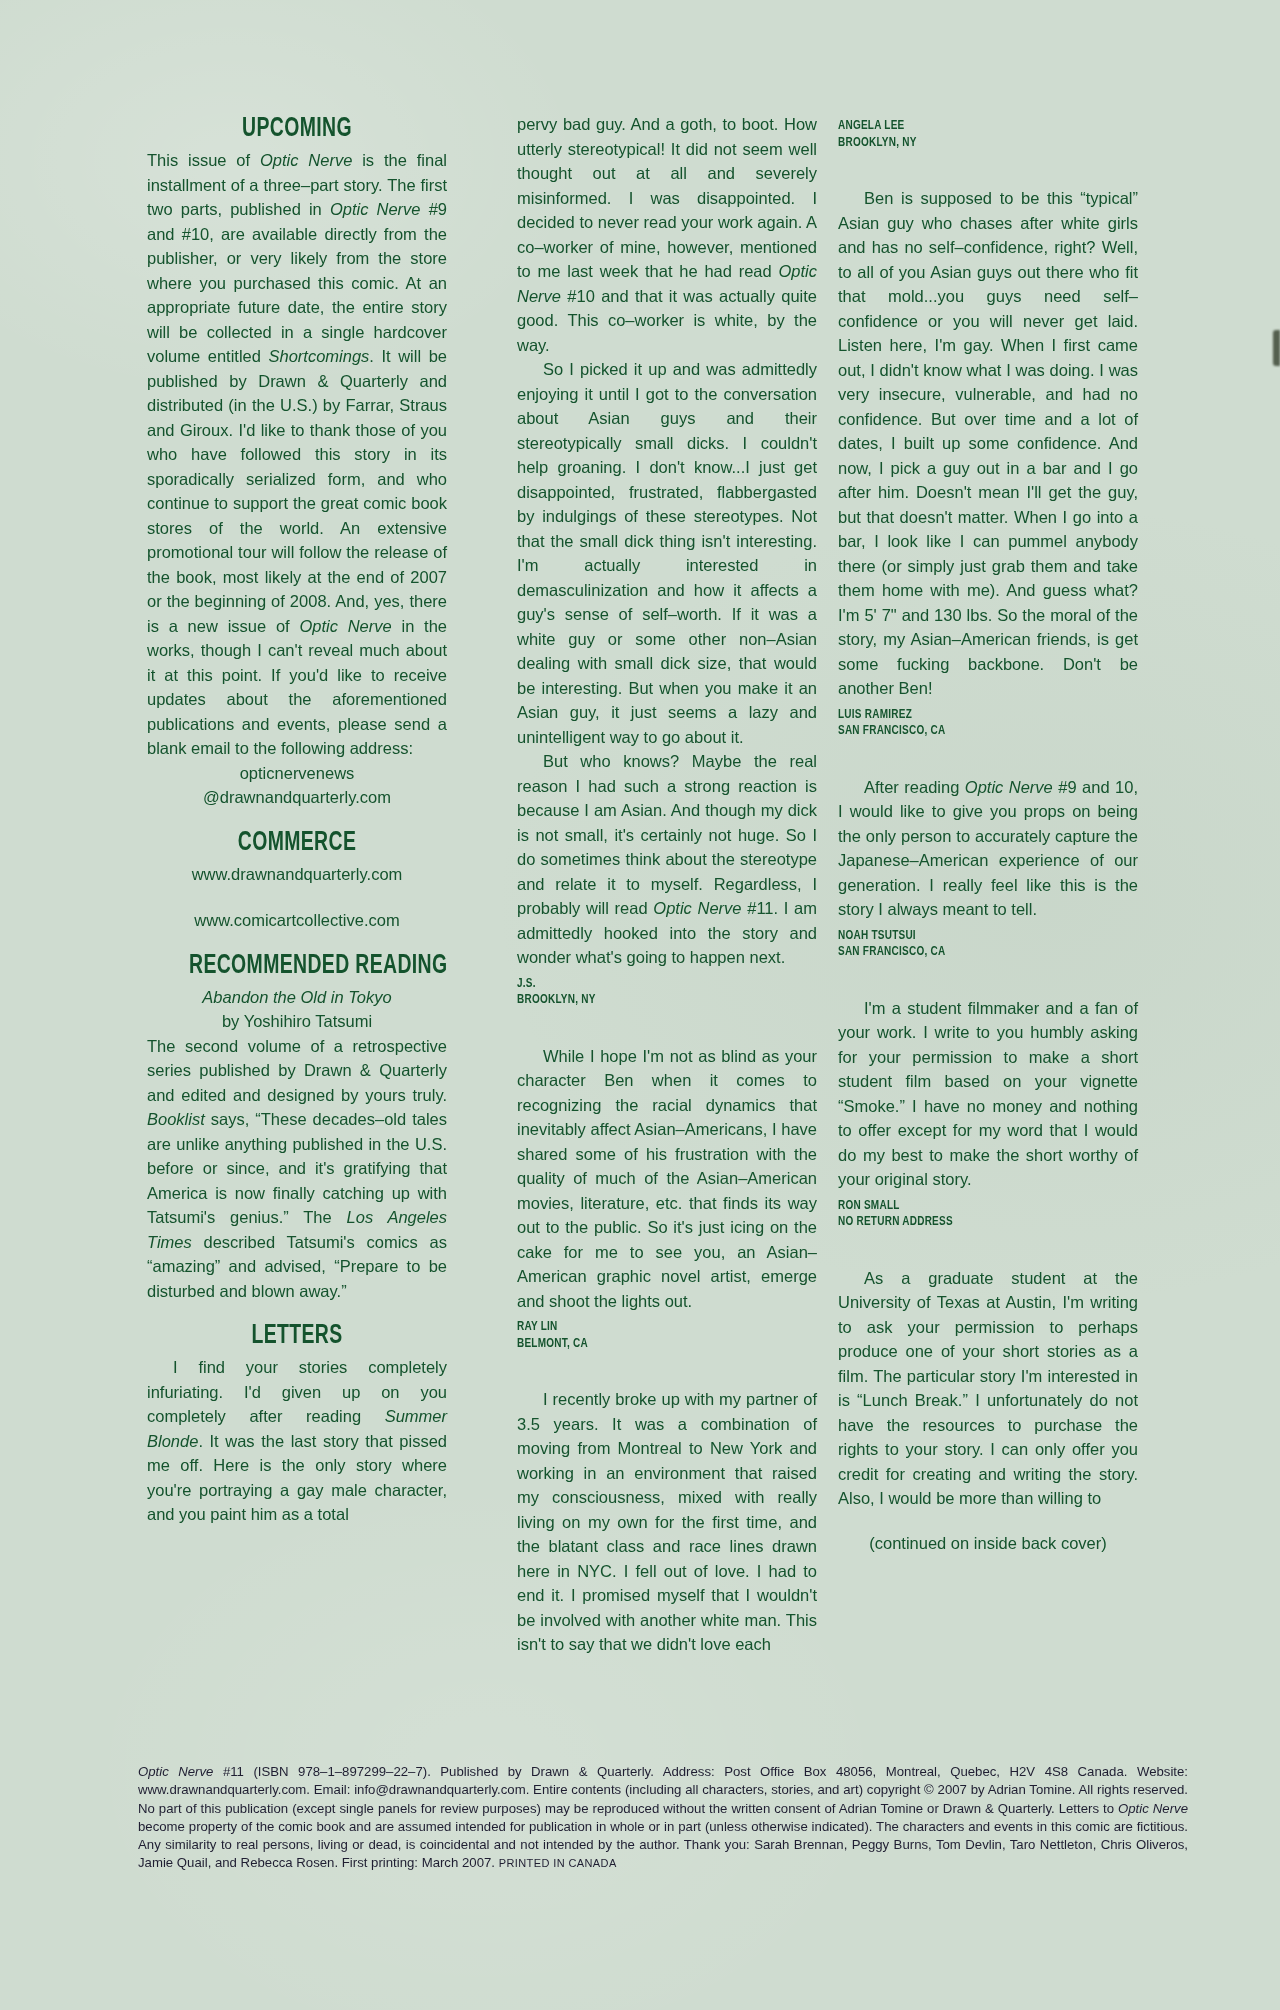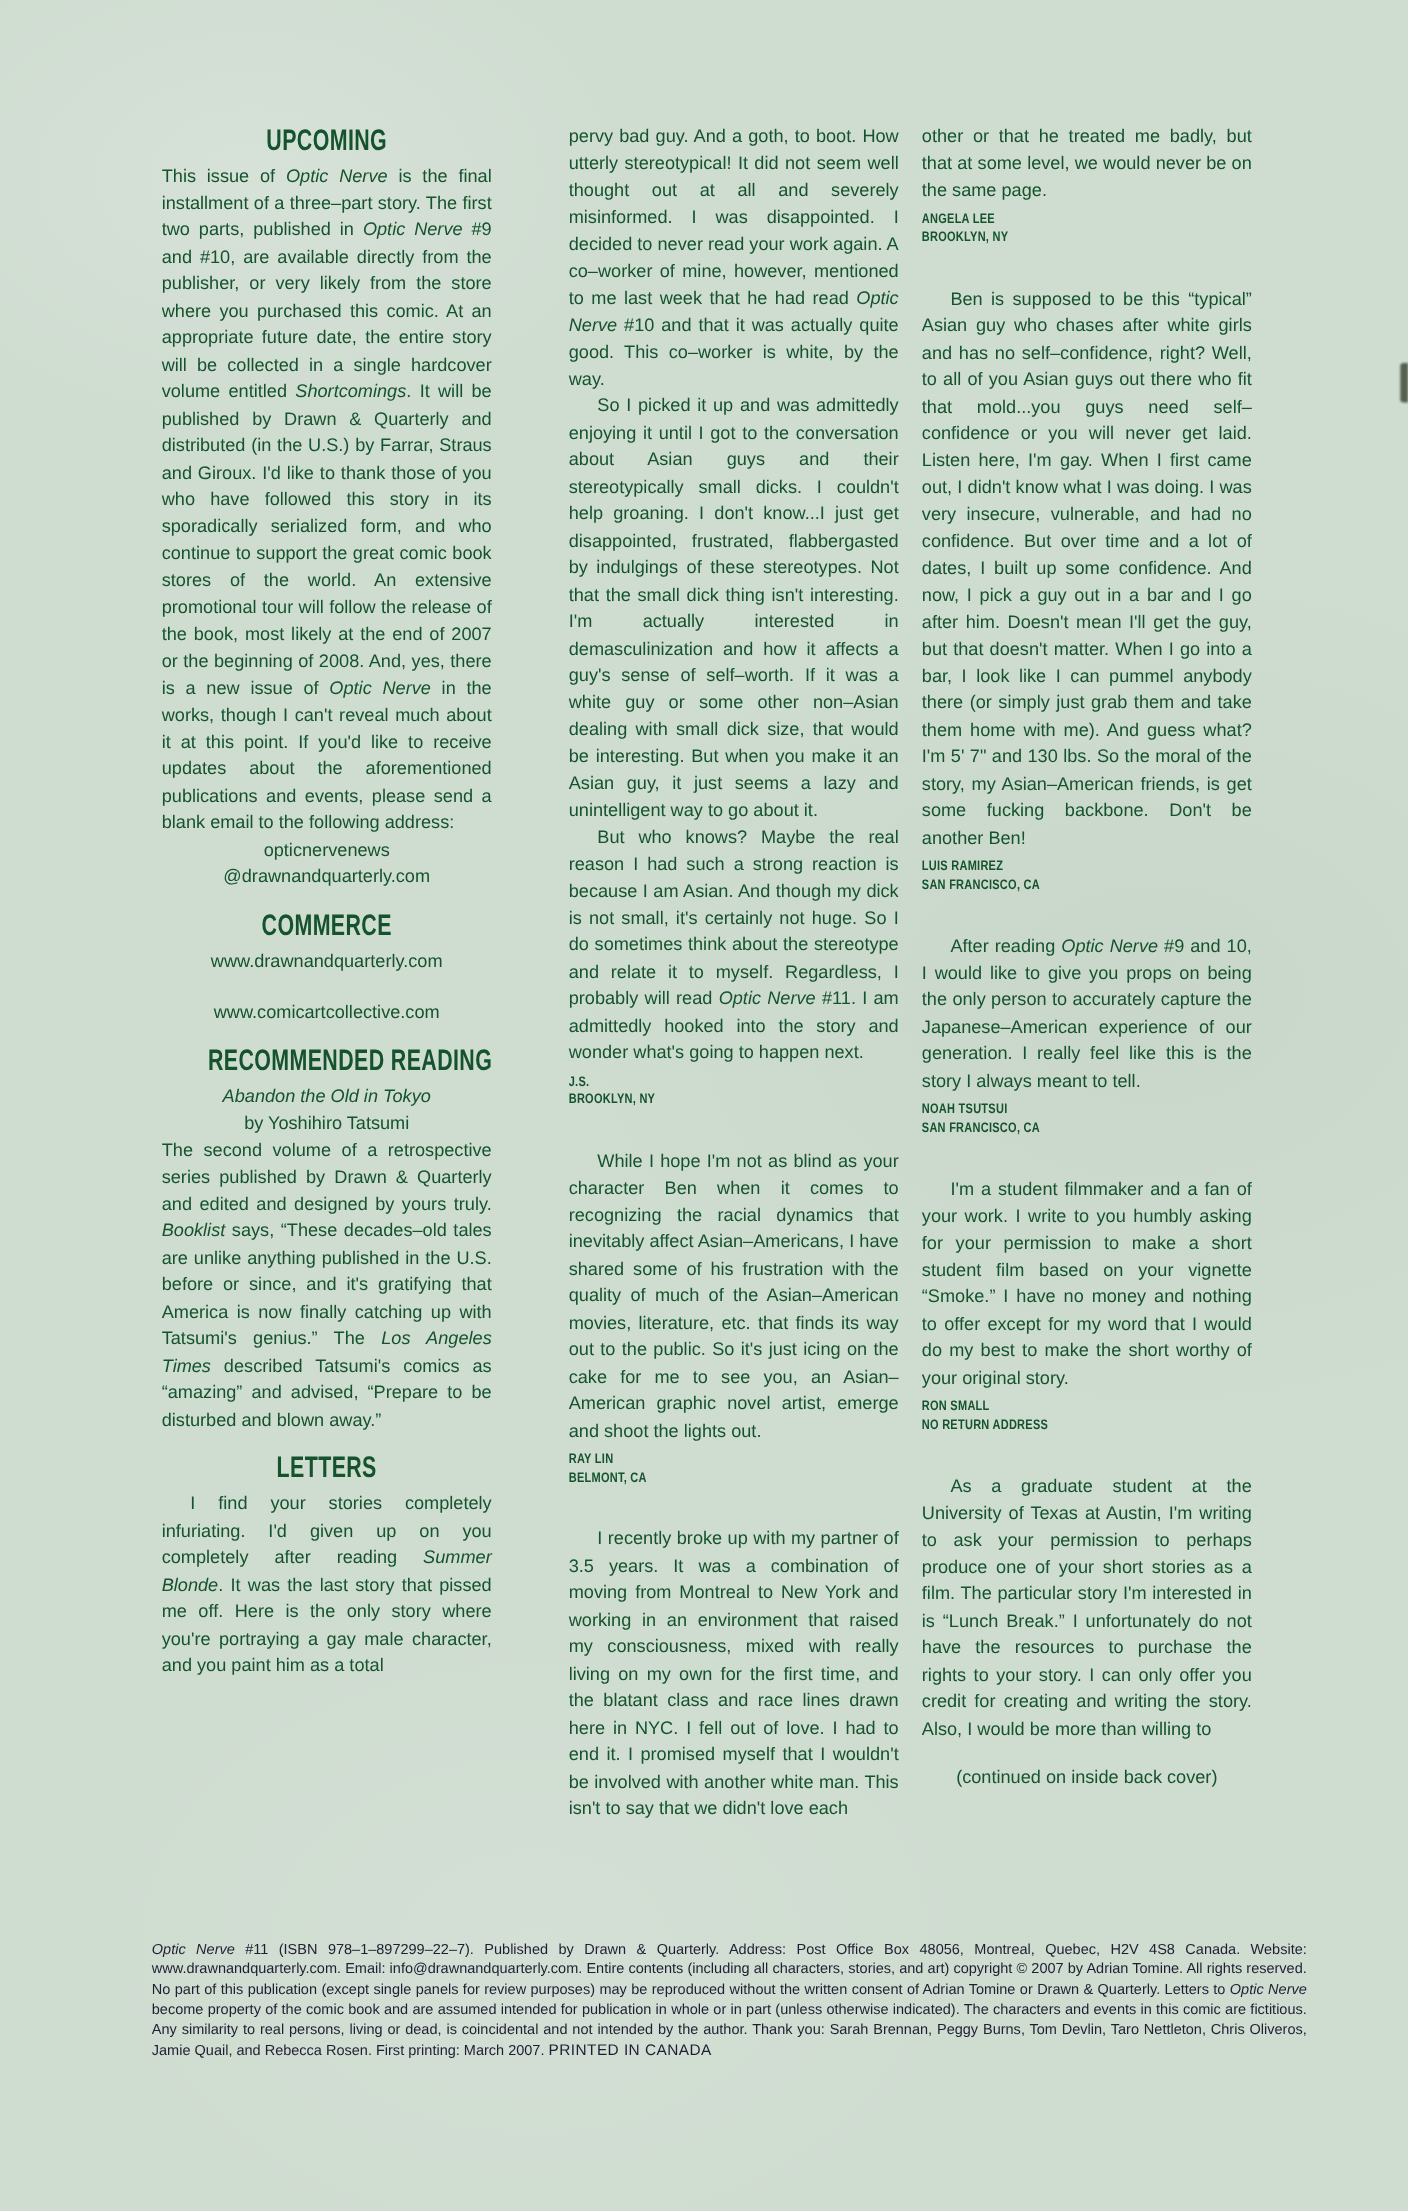--- a/index.html
+++ b/index.html
@@ -18,21 +18,21 @@
     color:#14532d;font-size:16.5px;line-height:24.5px;
     text-align:justify;
   }
   #col0{left:147px;}
   #col1{left:489px;margin-left:28px;}
   #col2{left:838px;}
   p{margin:0;}
   p.indent{text-indent:26px;}
   p.centerline{text-align:center;}
   .i{font-style:italic;}
-  .sc{font-size:14px;letter-spacing:.4px;}
+  .sc{font-size:11px;letter-spacing:.4px;}
   .heading{
     font-weight:bold;font-size:27px;line-height:30px;
     margin:16px 0 6px;text-align:center;
     transform:scaleX(.72);white-space:nowrap;
     letter-spacing:.5px;
   }
   .col .heading:first-child{margin-top:0;}
   .sig{
     font-weight:bold;font-size:12.5px;line-height:16.5px;
     margin:5px 0 36px;letter-spacing:.3px;
@@ -76,21 +76,20 @@
         <div>BROOKLYN, NY</div>
       </div>
       <p class=" indent"><span>While I hope I'm not as blind as your character Ben when it comes to recognizing the racial dynamics that inevitably affect Asian–Americans, I have shared some of his frustration with the quality of much of the Asian–American movies, literature, etc. that finds its way out to the public. So it's just icing on the cake for me to see you, an Asian–American graphic novel artist, emerge and shoot the lights out.</span></p>
       <div class="sig">
         <div>RAY LIN</div>
         <div>BELMONT, CA</div>
       </div>
       <p class=" indent"><span>I recently broke up with my partner of 3.5 years. It was a combination of moving from Montreal to New York and working in an environment that raised my consciousness, mixed with really living on my own for the first time, and the blatant class and race lines drawn here in NYC. I fell out of love. I had to end it. I promised myself that I wouldn't be involved with another white man. This isn't to say that we didn't love each</span></p>
     </div>
   <div class="col" id="col2">
-      <p class=""><span>other or that he treated me badly, but that at some level, we would never be on the same page.</span></p>
       <div class="sig">
         <div>ANGELA LEE</div>
         <div>BROOKLYN, NY</div>
       </div>
       <p class=" indent"><span>Ben is supposed to be this “typical” Asian guy who chases after white girls and has no self–confidence, right? Well, to all of you Asian guys out there who fit that mold...you guys need self–confidence or you will never get laid. Listen here, I'm gay. When I first came out, I didn't know what I was doing. I was very insecure, vulnerable, and had no confidence. But over time and a lot of dates, I built up some confidence. And now, I pick a guy out in a bar and I go after him. Doesn't mean I'll get the guy, but that doesn't matter. When I go into a bar, I look like I can pummel anybody there (or simply just grab them and take them home with me). And guess what? I'm 5' 7" and 130 lbs. So the moral of the story, my Asian–American friends, is get some fucking backbone. Don't be another Ben!</span></p>
       <div class="sig">
         <div>LUIS RAMIREZ</div>
         <div>SAN FRANCISCO, CA</div>
       </div>
       <p class=" indent"><span>After reading </span><span class="i">Optic Nerve</span><span> #9 and 10, I would like to give you props on being the only person to accurately capture the Japanese–American experience of our generation. I really feel like this is the story I always meant to tell.</span></p>

